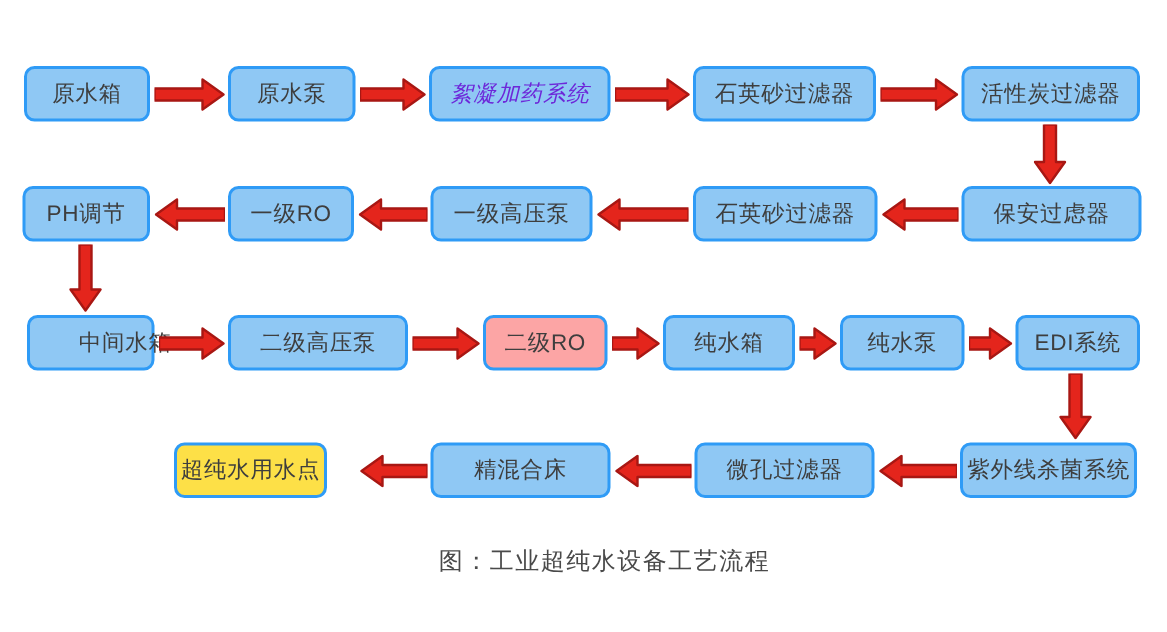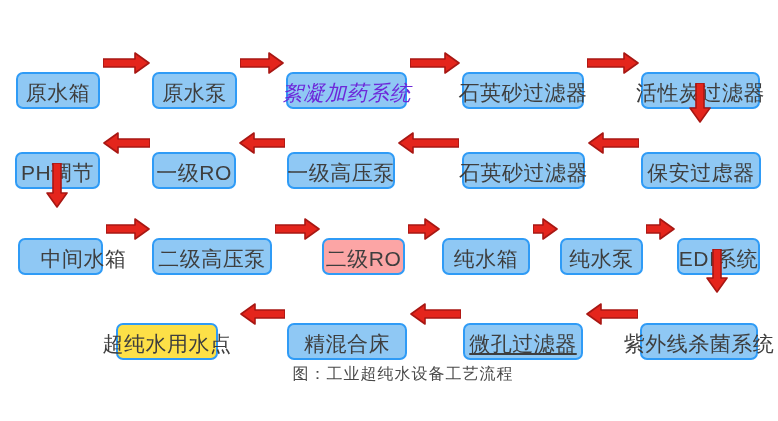--- a/index.html
+++ b/index.html
@@ -12,26 +12,25 @@
     width:778px;
     height:421px;
     background:#ffffff;
     overflow:hidden;
   }
   .node{
     position:absolute;
     box-sizing:border-box;
     border-radius:7px;
     display:flex;
-    align-items:flex-end;
+    align-items:center;
     justify-content:center;
-    font-size:21px;
+    font-size:15px;
     letter-spacing:0.5px;
     white-space:nowrap;
-    margin-top:28px;
   }
   .arrow{
     position:absolute;
     display:block;
   }
   .caption{
     position:absolute;
     left:0;
     width:778px;
     text-align:center;
@@ -89,21 +88,21 @@
       </div>
       <div class="node" style="left: 560px; top: 210px; width: 83px; height: 37px; background: rgb(143, 200, 244); border: 2px solid rgb(47, 155, 246); color: rgb(62, 62, 62);">
         <span>纯水泵</span>
       </div>
       <div class="node" style="left: 677px; top: 210px; width: 83px; height: 37px; background: rgb(143, 200, 244); border: 2px solid rgb(47, 155, 246); color: rgb(62, 62, 62);">
         <span>EDI系统</span>
       </div>
       <div class="node" style="left: 640px; top: 295px; width: 118px; height: 37px; background: rgb(143, 200, 244); border: 2px solid rgb(47, 155, 246); color: rgb(62, 62, 62);">
         <span>紫外线杀菌系统</span>
       </div>
-      <div class="node" style="left: 463px; top: 295px; width: 120px; height: 37px; background: rgb(143, 200, 244); border: 2px solid rgb(47, 155, 246); color: rgb(62, 62, 62); text-decoration: underline;">
+      <div class="node" style="left: 463px; top: 295px; width: 120px; height: 37px; background: rgb(143, 200, 244); border: 2px solid rgb(47, 155, 246); color: rgb(62, 62, 62);">
         <span>微孔过滤器</span>
       </div>
       <div class="node" style="left: 287px; top: 295px; width: 120px; height: 37px; background: rgb(143, 200, 244); border: 2px solid rgb(47, 155, 246); color: rgb(62, 62, 62);">
         <span>精混合床</span>
       </div>
       <div class="node" style="left: 116px; top: 295px; width: 102px; height: 37px; background: #fde047; border: 2px solid rgb(47, 155, 246); color: rgb(62, 62, 62);">
         <span>超纯水用水点</span>
       </div>
       <svg class="arrow" width="47" height="22" viewBox="0 0 47 22" style="left: 103px; top: 52px;">
         <polygon points="0,7 32,7 32,1 46,11 32,21 32,15 0,15" fill="#e4251c" stroke="#a81713" stroke-width="1.6" stroke-linejoin="round"></polygon>

